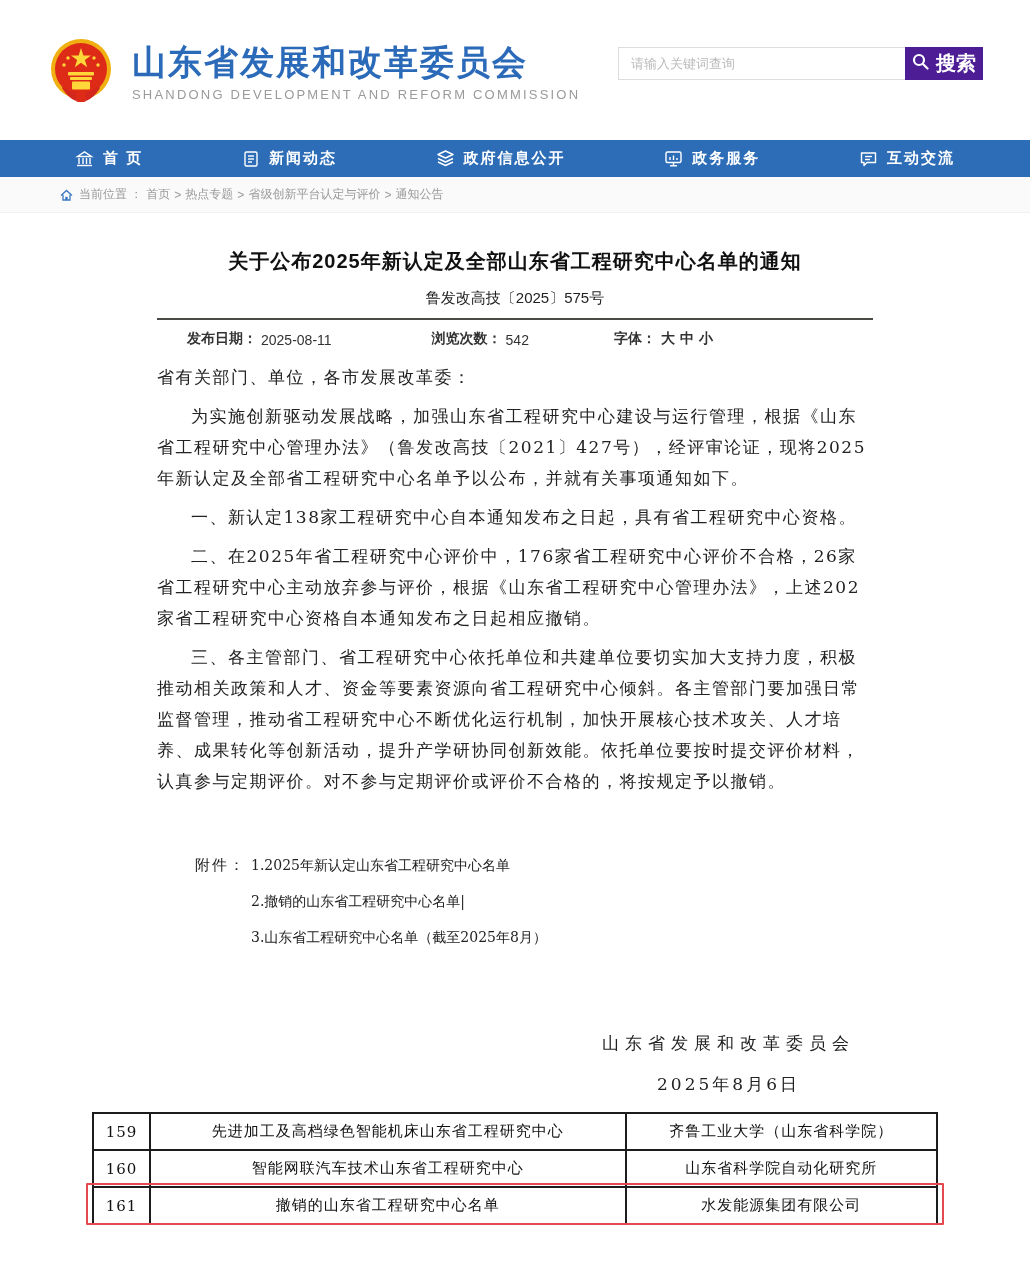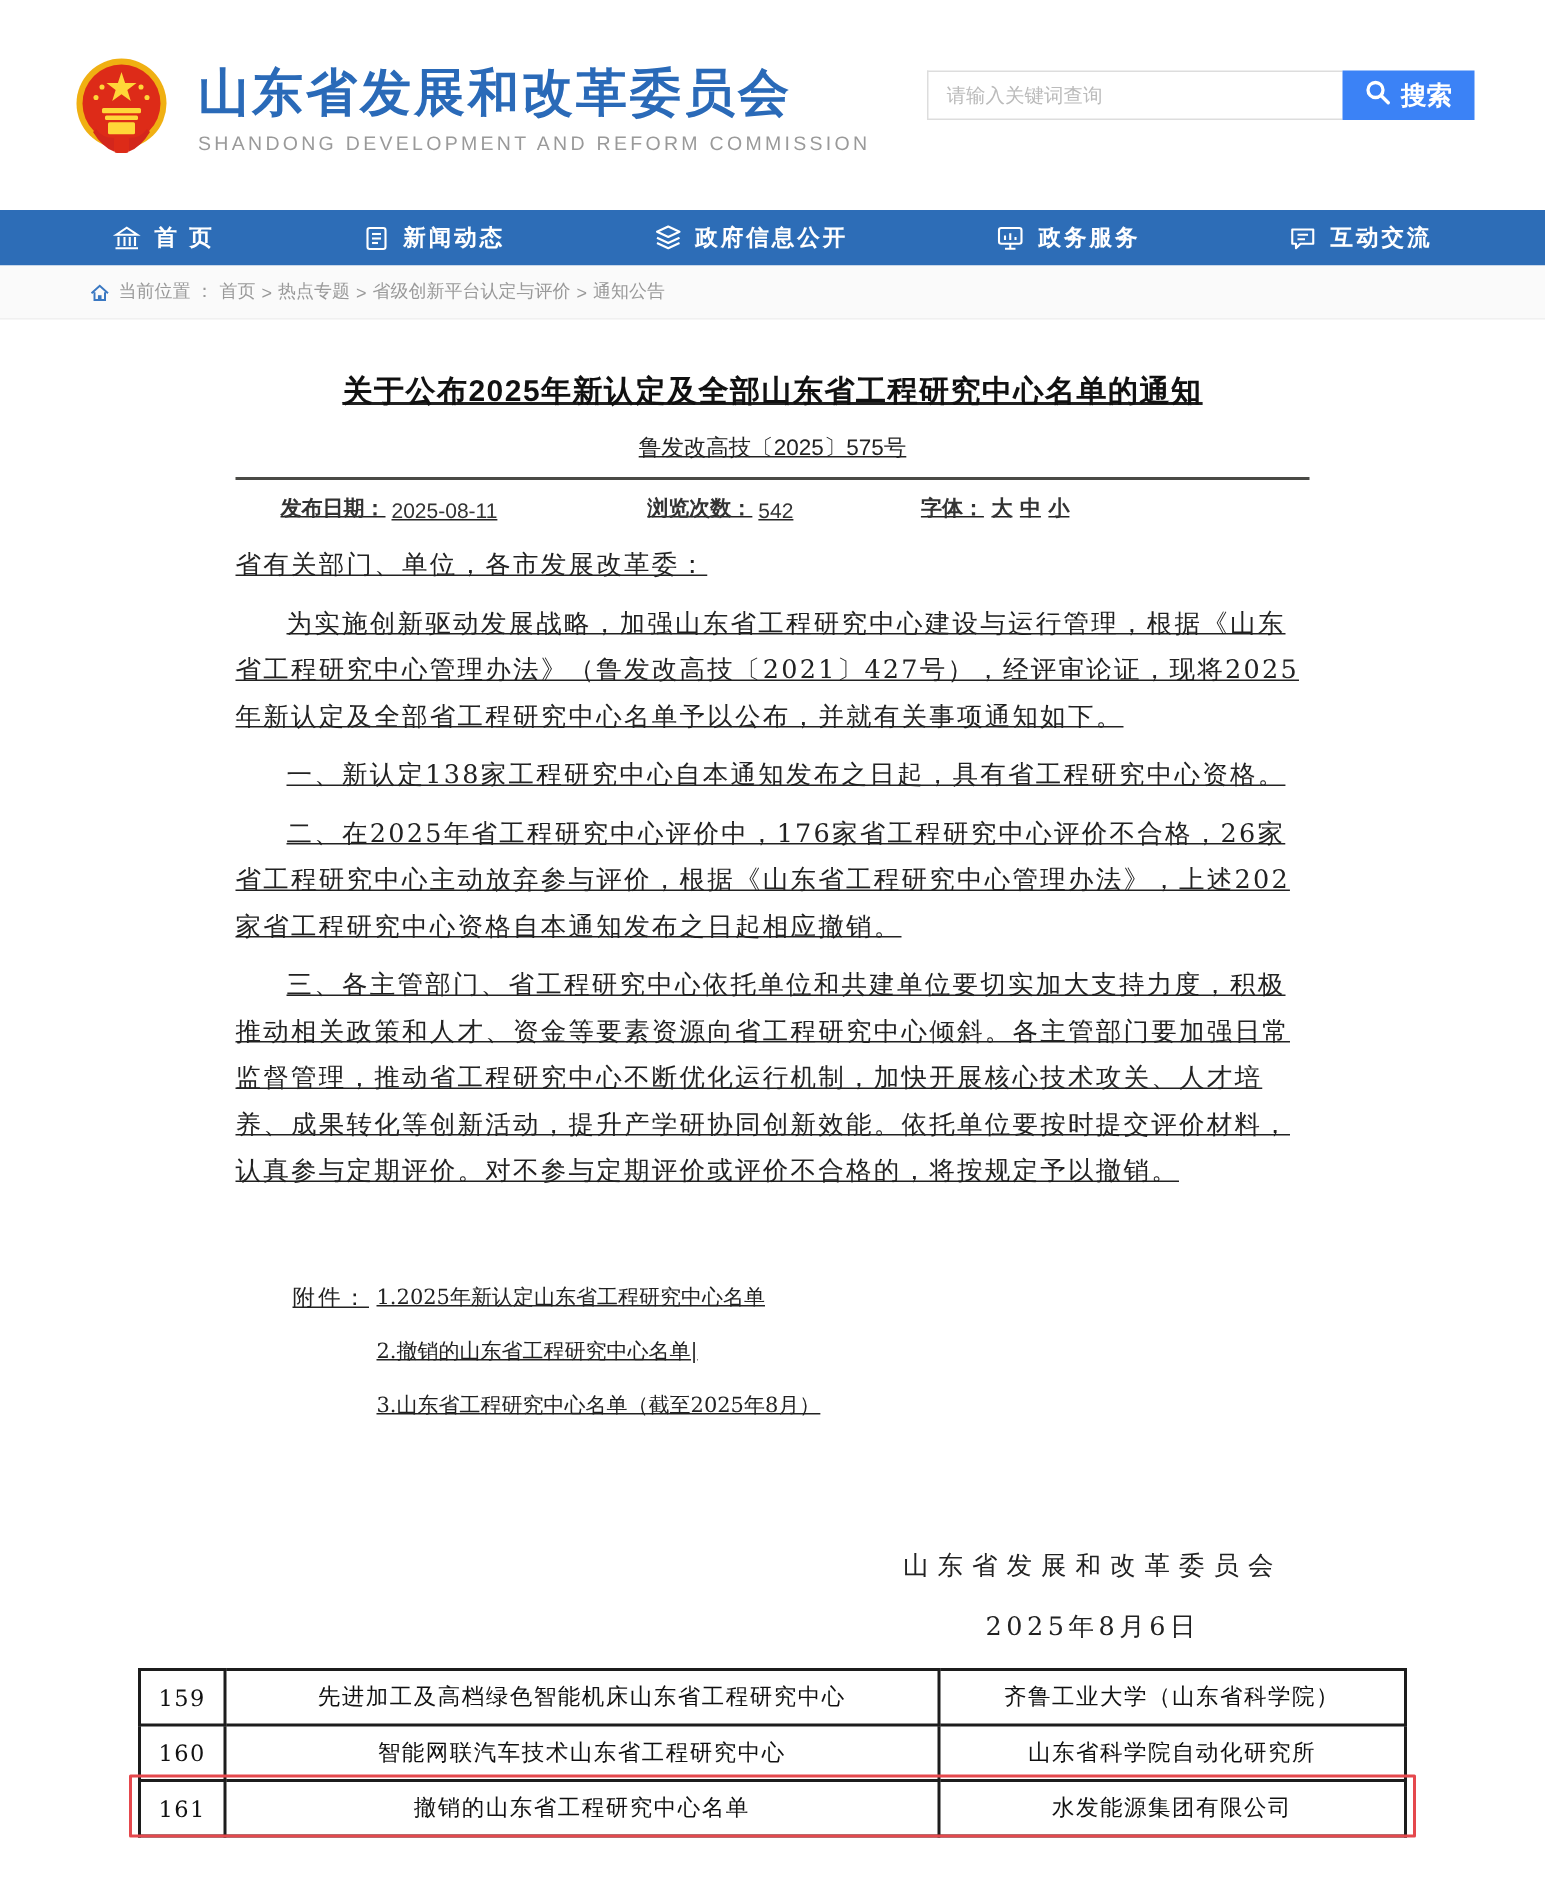--- a/index.html
+++ b/index.html
@@ -17,43 +17,43 @@
   .site-title { font-size:34px; font-weight:bold; color:#2a6ab8; letter-spacing:2px; line-height:1.1; }
   .site-subtitle { font-size:13px; color:#9a9a9a; letter-spacing:2.2px; margin-top:6px; }
   .search-box { position:absolute; right:47px; top:47px; display:flex; height:33px; width:365px; }
   .search-input {
     flex:1; border:1px solid #ddd; border-right:none; outline:none;
     padding:4px 12px; font-size:13px; color:#15803d; background:#fff;
     font-family:"Liberation Sans", sans-serif;
   }
   .search-input::placeholder { color:#bbb; }
   .search-btn {
-    width:88px; border:none; background:#3b82f6; color:#fff; cursor:pointer;
+    width:78px; border:none; background:#4c1d95; color:#fff; cursor:pointer;
     display:flex; align-items:center; justify-content:center; gap:7px;
-    font-size:17px; font-weight:bold; font-family:"Liberation Sans", sans-serif;
+    font-size:20px; font-weight:bold; font-family:"Liberation Sans", sans-serif;
   }
   
   .main-nav {
     height:37px; background:#2d6db7; display:flex; align-items:center;
     justify-content:space-between; padding:16px 75px;
   }
   .nav-item { display:flex; align-items:center; gap:9px; color:#fff; cursor:pointer; }
   .nav-item svg { display:block; }
   .nav-label { font-size:15px; font-weight:bold; letter-spacing:2px; }
   
   .breadcrumb-bar {
     height:36px; background:#fafafa; border-bottom:1px solid #f0f0f0;
     display:flex; align-items:center; padding:0 60px; font-size:12px; color:#999;
   }
   .breadcrumb-bar .home-icon { margin-right:6px; display:flex; }
   .crumb { color:#999; cursor:pointer; }
   .crumb-sep { margin:0 4px; color:#999; }
   .crumb-prefix { color:#999; margin-right:4px; }
   
-  .doc-wrap { width:716px; margin:0 auto;text-decoration:underline; }
+  .doc-wrap { width:716px; margin:0 auto; }
   .doc-title {
     margin-top:34px; text-align:center; font-size:20px; font-weight:bold;
     color:#111; letter-spacing:1px; line-height:28px;
   }
   .doc-number { margin-top:14px; text-align:center; font-size:15px; color:#222; }
   .doc-rule { margin-top:10px; border:none; border-top:2px solid #4a4a46; }
   .doc-meta {
     display:flex; align-items:center; padding:10px 0 2px 30px; font-size:14px; color:#333;
   }
   .meta-group { display:flex; align-items:flex-end; }

